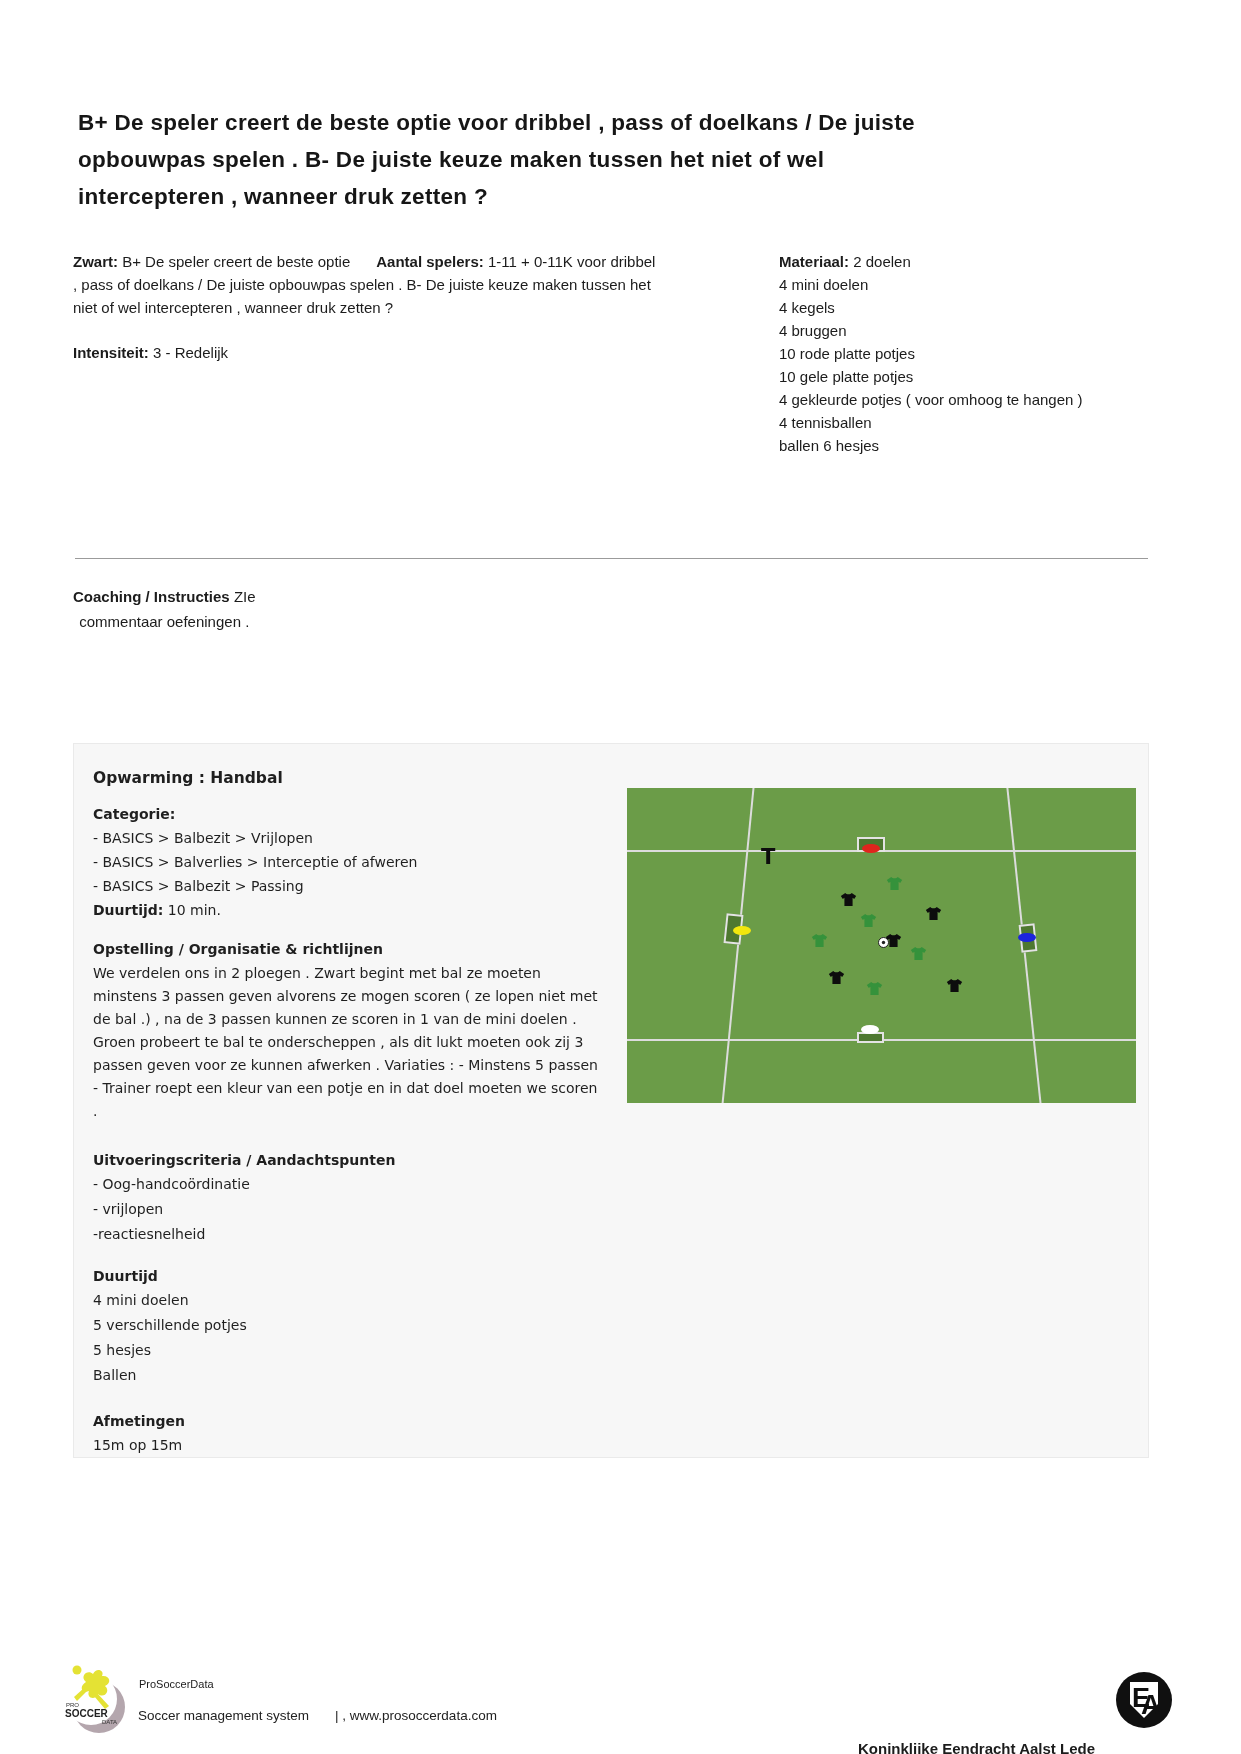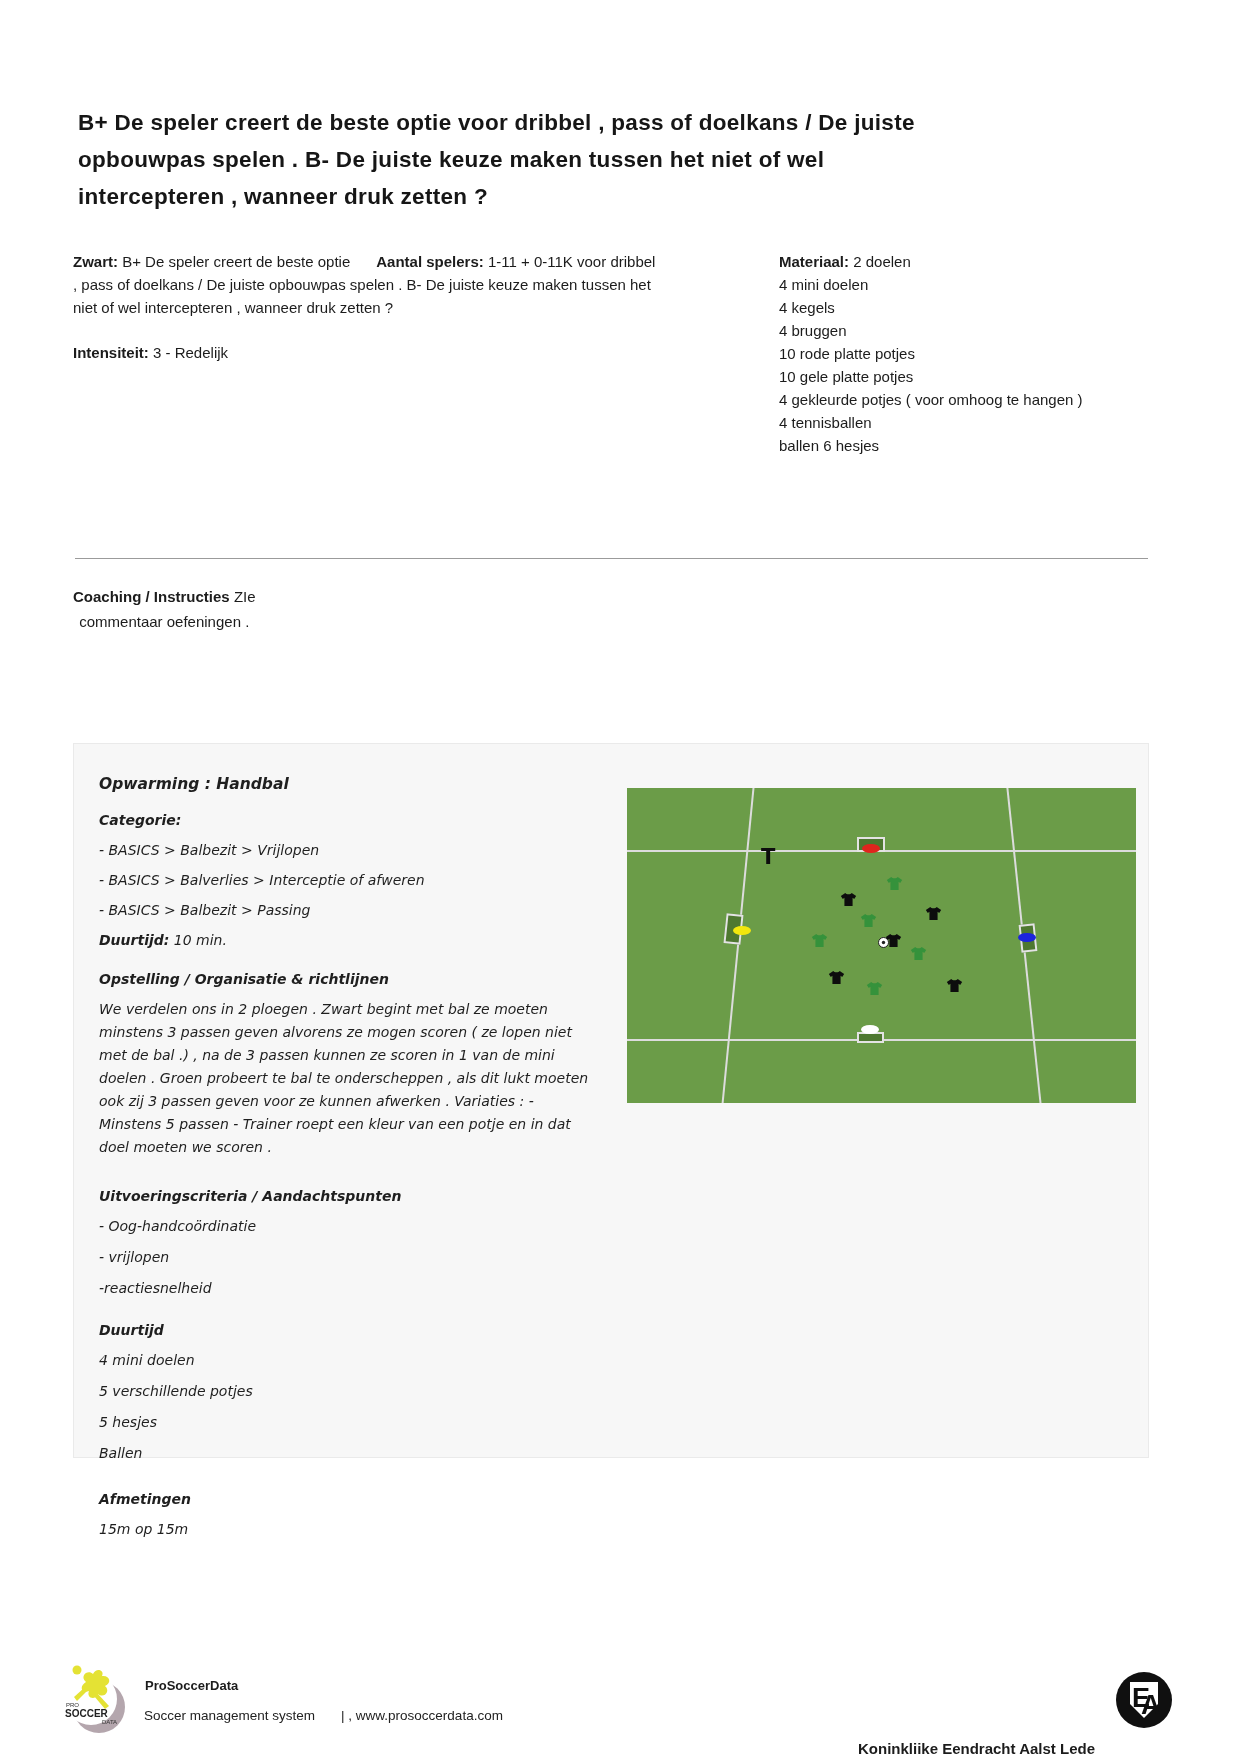--- a/index.html
+++ b/index.html
@@ -17,21 +17,21 @@
 
   .divider{position:absolute;left:75px;top:558px;width:1073px;height:1px;background:#9b9b9b;}
 
   .coaching{position:absolute;left:73px;top:584px;font-size:15px;line-height:25px;text-align:center;}
 
   
   .ex-box{position:absolute;left:73px;top:743px;width:1076px;height:715px;
     background:var(--box-bg);border:1px solid var(--box-border);box-sizing:border-box;}
   .ex-text{position:absolute;left:17px;top:0;width:517px;font-family:"DejaVu Sans",sans-serif;
     font-size:14px;line-height:22px;color:#1f1f1f;padding-top:22px;}
-  .ex-text p{margin:8px;font-style:italic;}
+  .ex-text p{margin:2px;}
   .ex-title{font-size:15.5px;font-weight:bold;line-height:20px;}
   .bold{font-weight:bold;}
   .cat-label{margin-top:15px !important;}
   .opst-h{margin-top:17px !important;}
   .opst-p{line-height:23px;}
   .uitv-h{margin-top:26px !important;}
   .mat-h{margin-top:19px !important;}
   .afm-h{margin-top:23px !important;}
 
   
@@ -45,22 +45,22 @@
   .fline.v2{left:396px;transform:rotate(-6deg);}
   .goal{position:absolute;background:var(--goal-green);border:2px solid #e3e3e3;box-sizing:border-box;}
   .cone{position:absolute;border-radius:50%;}
   .player{position:absolute;width:17px;height:15px;line-height:0;}
   .ball{position:absolute;line-height:0;}
   .trainer{position:absolute;left:134px;top:59px;font-family:"DejaVu Sans",sans-serif;
     font-weight:bold;font-size:21px;color:#0d0d0d;line-height:1;}
 
   
   .psd-logo{position:absolute;left:64px;top:1660px;}
-  .brand{position:absolute;left:145px;top:1678px;font-size:13px;font-weight:bold;}
-  .tagline{position:absolute;left:144px;top:1708px;font-size:13.5px;color:#222;}
+  .brand{position:absolute;left:139px;top:1678px;font-size:11px;font-weight:normal;}
+  .tagline{position:absolute;left:138px;top:1708px;font-size:13.5px;color:#222;}
   .tagline .sep{margin-left:26px;}
   .club-name{position:absolute;right:146px;top:1692px;font-size:15px;font-weight:bold;white-space:nowrap;margin-top:48px;}
   .club-logo{position:absolute;left:1115px;top:1671px;line-height:0;}
 </style>
 </head>
 <body>
 
 <div class="title-block">
   <div>B+ De speler creert de beste optie voor dribbel , pass of doelkans / De juiste</div>
   <div>opbouwpas spelen . B- De juiste keuze maken tussen het niet of wel</div>

